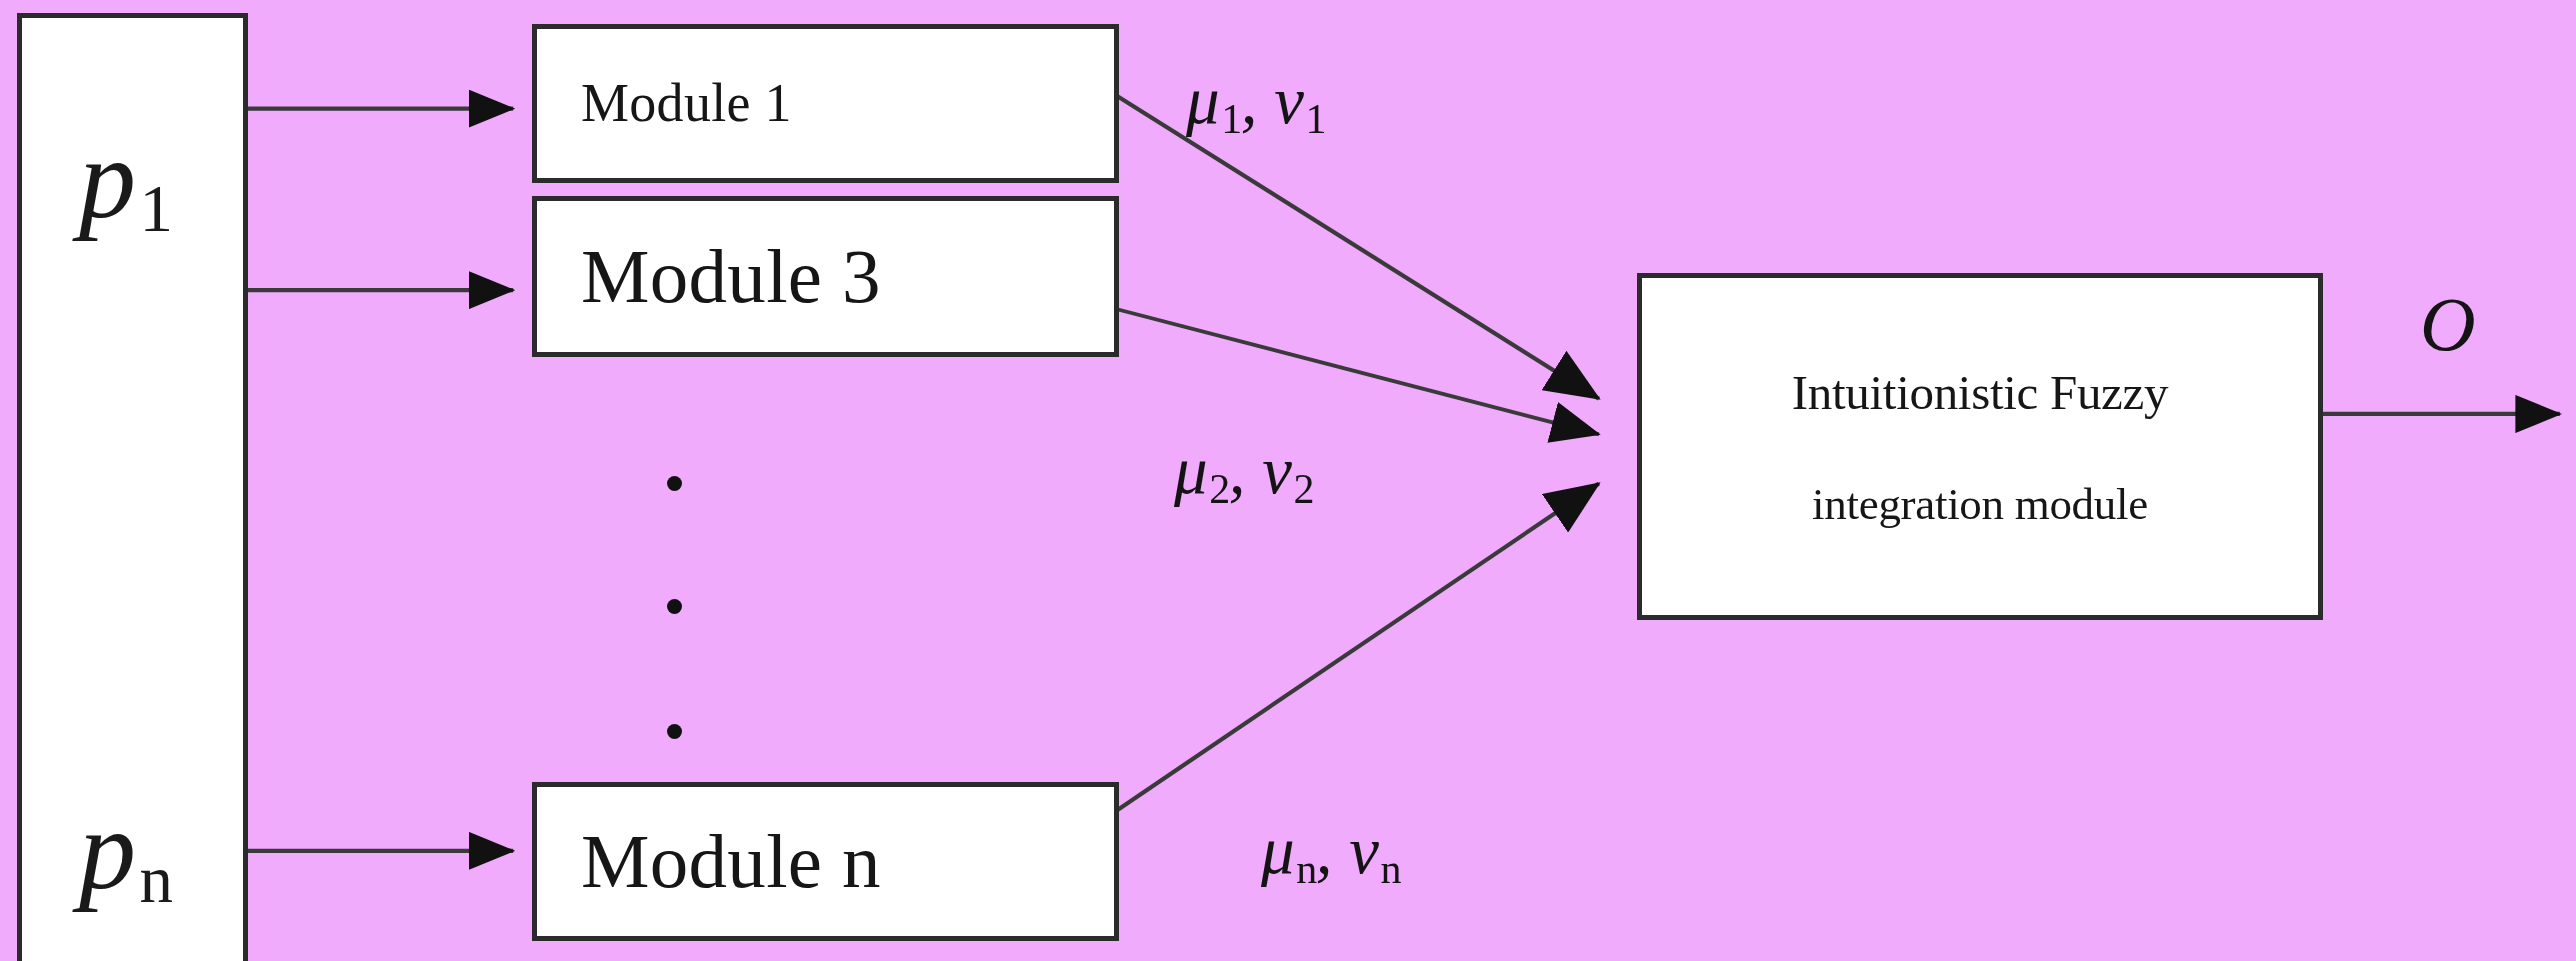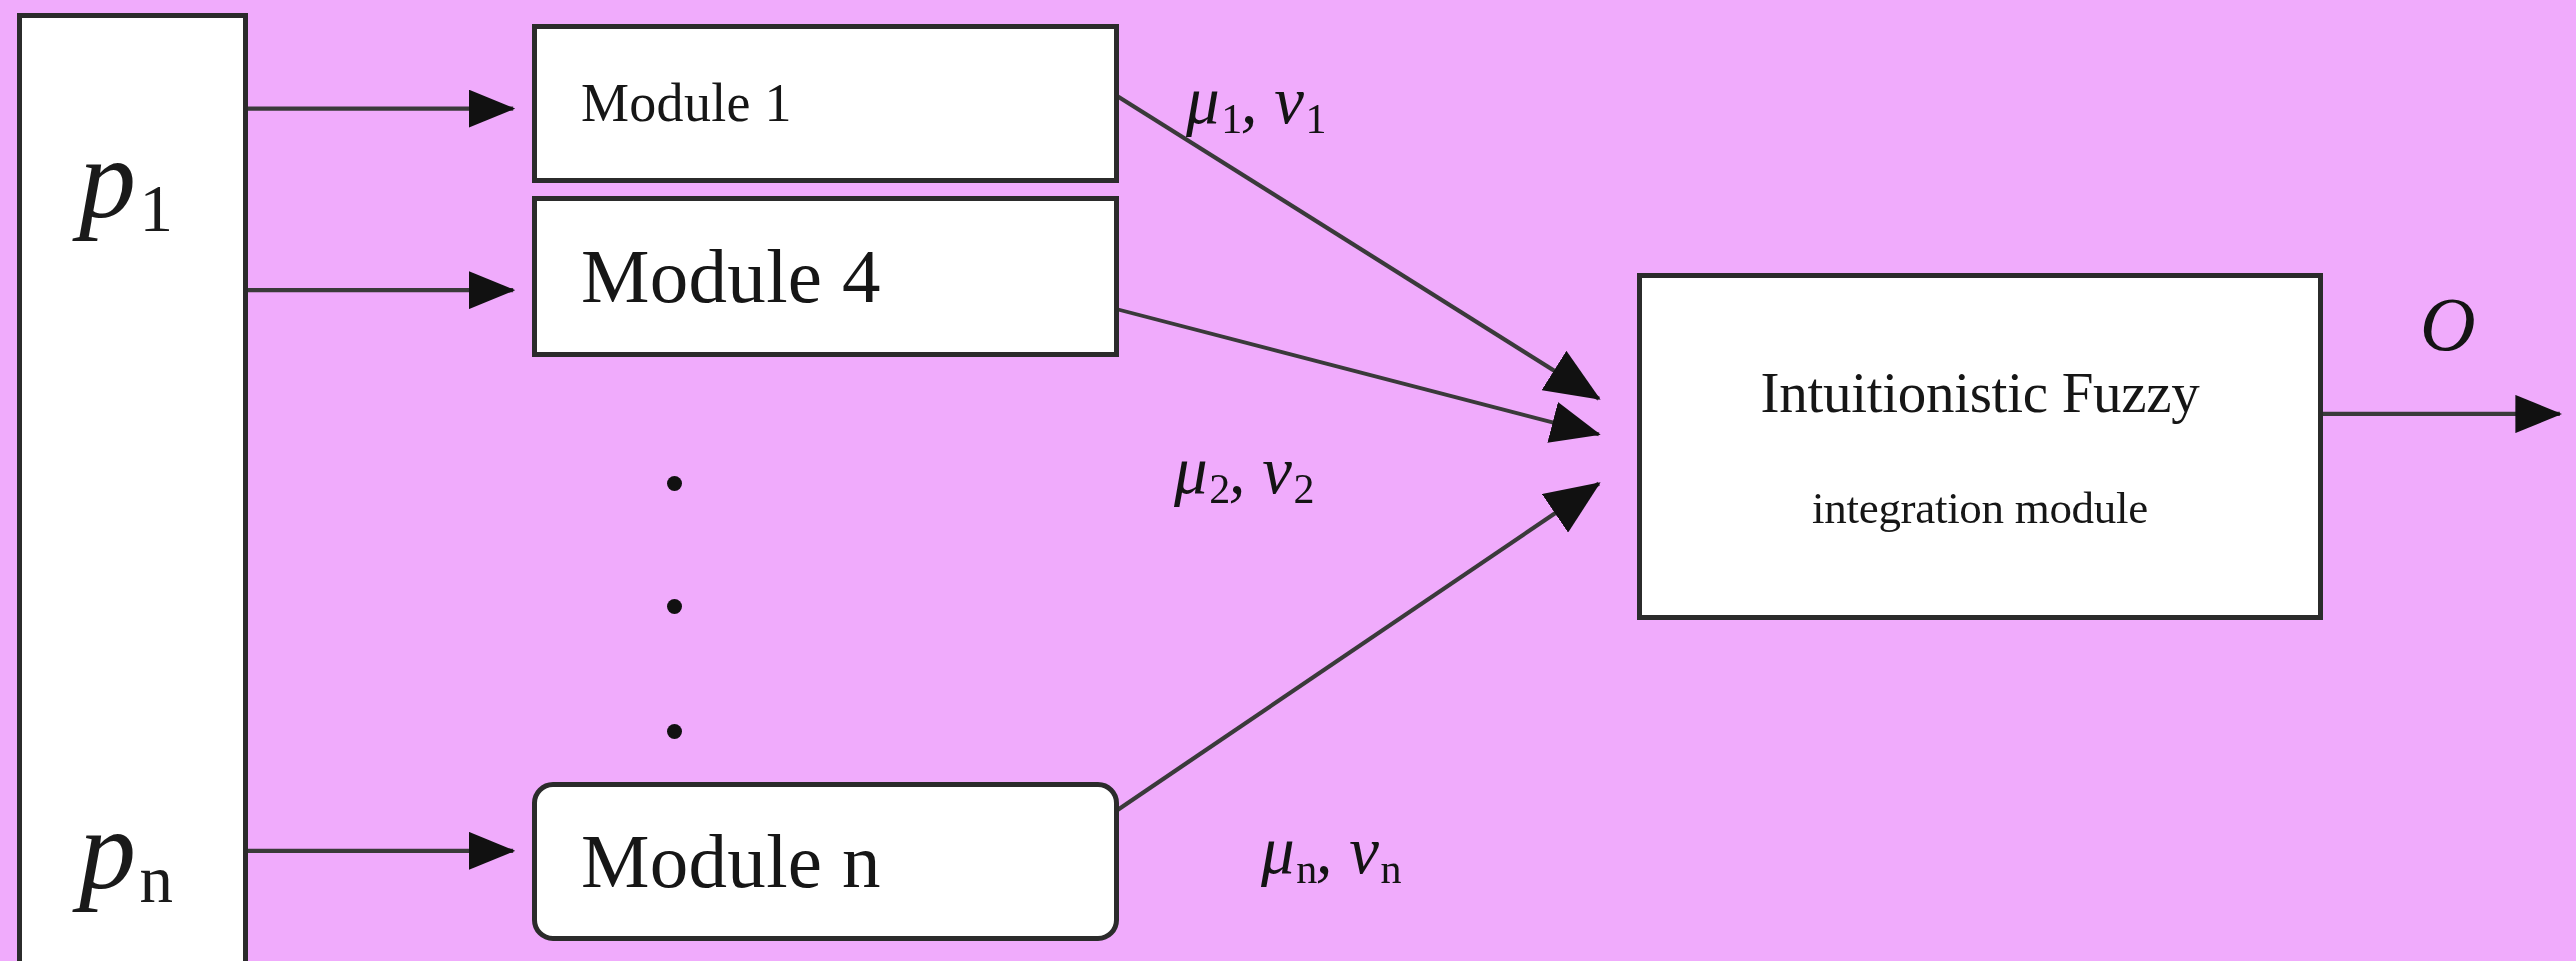--- a/index.html
+++ b/index.html
@@ -55,21 +55,21 @@
     position: relative;
     top: 6.8px;
     left: 1.7px;
   }
   #input-label-0 { top: 53px; }
   #input-label-1 { top: 127px; }
   #input-label-2 { top: 392px; }
 
   #module-box-0 { left: 269px; top: 12px; width: 297px; height: 81px; }
   #module-box-1 { left: 269px; top: 99px; width: 297px; height: 81px; }
-  #module-box-2 { left: 269px; top: 395px; width: 297px; height: 81px; border-radius: 21px; }
+  #module-box-2 { left: 269px; top: 395px; width: 297px; height: 81px; }
   .module-label {
     font-size: 39px;
     color: #161616;
     padding-left: 22px;
     white-space: nowrap;
     letter-spacing: 0.3px;
   }
 
   #integration-box {
     left: 828px;
@@ -166,41 +166,41 @@
     </div>
     <div class="input-label" id="input-label-2" style="left: 57px; top: 775px; font-size: 114px;">
       <span>p</span><span class="sub" style="font-size: 67px; top: 13.4px; left: 3.4px;">n</span>
     </div>
   </div>
 
   <div class="node-box" id="module-box-0" style="left: 532px; top: 23.5px; width: 587px; height: 159px; border-width: 5px;">
     <span class="module-label" style="font-size: 54px; padding-left: 44px;">Module 1</span>
   </div>
   <div class="node-box" id="module-box-1" style="left: 532px; top: 196px; width: 587px; height: 161px; border-width: 5px;">
-    <span class="module-label" style="font-size: 77px; padding-left: 44px;">Module 4</span>
+    <span class="module-label" style="font-size: 77px; padding-left: 44px;">Module 3</span>
   </div>
   <div class="node-box" id="module-box-2" style="left: 532px; top: 782px; width: 587px; height: 159px; border-width: 5px;">
     <span class="module-label" style="font-size: 77px; padding-left: 44px;">Module n</span>
   </div>
 
   <div class="ellipsis-dot" id="ellipsis-dot-0" style="left: 667px; top: 476px; width: 15px; height: 15px;"></div>
   <div class="ellipsis-dot" id="ellipsis-dot-1" style="left: 667px; top: 599px; width: 15px; height: 15px;"></div>
   <div class="ellipsis-dot" id="ellipsis-dot-2" style="left: 667px; top: 724px; width: 15px; height: 15px;"></div>
 
   <div class="edge-label" id="edge-label-0" style="left: 1186px; top: 67px; font-size: 67px;">
     <span>μ</span><span class="sub" style="font-size: 42px; top: 10px; left: 1.7px;">1</span><span>, </span><span class="nu">ν</span><span class="sub" style="font-size: 42px; top: 10px; left: 1.7px;">1</span>
   </div>
   <div class="edge-label" id="edge-label-1" style="left: 1174px; top: 397px; font-size: 67px; margin-top: 40px;">
     <span>μ</span><span class="sub" style="font-size: 42px; top: 10px; left: 1.7px;">2</span><span>, </span><span class="nu">ν</span><span class="sub" style="font-size: 42px; top: 10px; left: 1.7px;">2</span>
   </div>
   <div class="edge-label" id="edge-label-2" style="left: 1261px; top: 817px; font-size: 67px;">
     <span>μ</span><span class="sub" style="font-size: 42px; top: 10px; left: 1.7px;">n</span><span>, </span><span class="nu">ν</span><span class="sub" style="font-size: 42px; top: 10px; left: 1.7px;">n</span>
   </div>
 
   <div class="node-box" id="integration-box" style="left: 1637px; top: 273px; width: 686px; height: 347px; border-width: 5px;">
-    <span class="integration-line" id="integration-line-0" style="font-size: 57px; margin-bottom: 57px;">Intuitionistic Fuzzy</span>
+    <span class="integration-line" id="integration-line-0" style="font-size: 49px; margin-bottom: 57px;">Intuitionistic Fuzzy</span>
     <span class="integration-line" id="integration-line-1" style="font-size: 45px;">integration module</span>
   </div>
 
   <div id="output-label" style="left: 2420px; top: 280px; font-size: 77px;">O</div>
 
 </div>
 
 
 </body></html>

